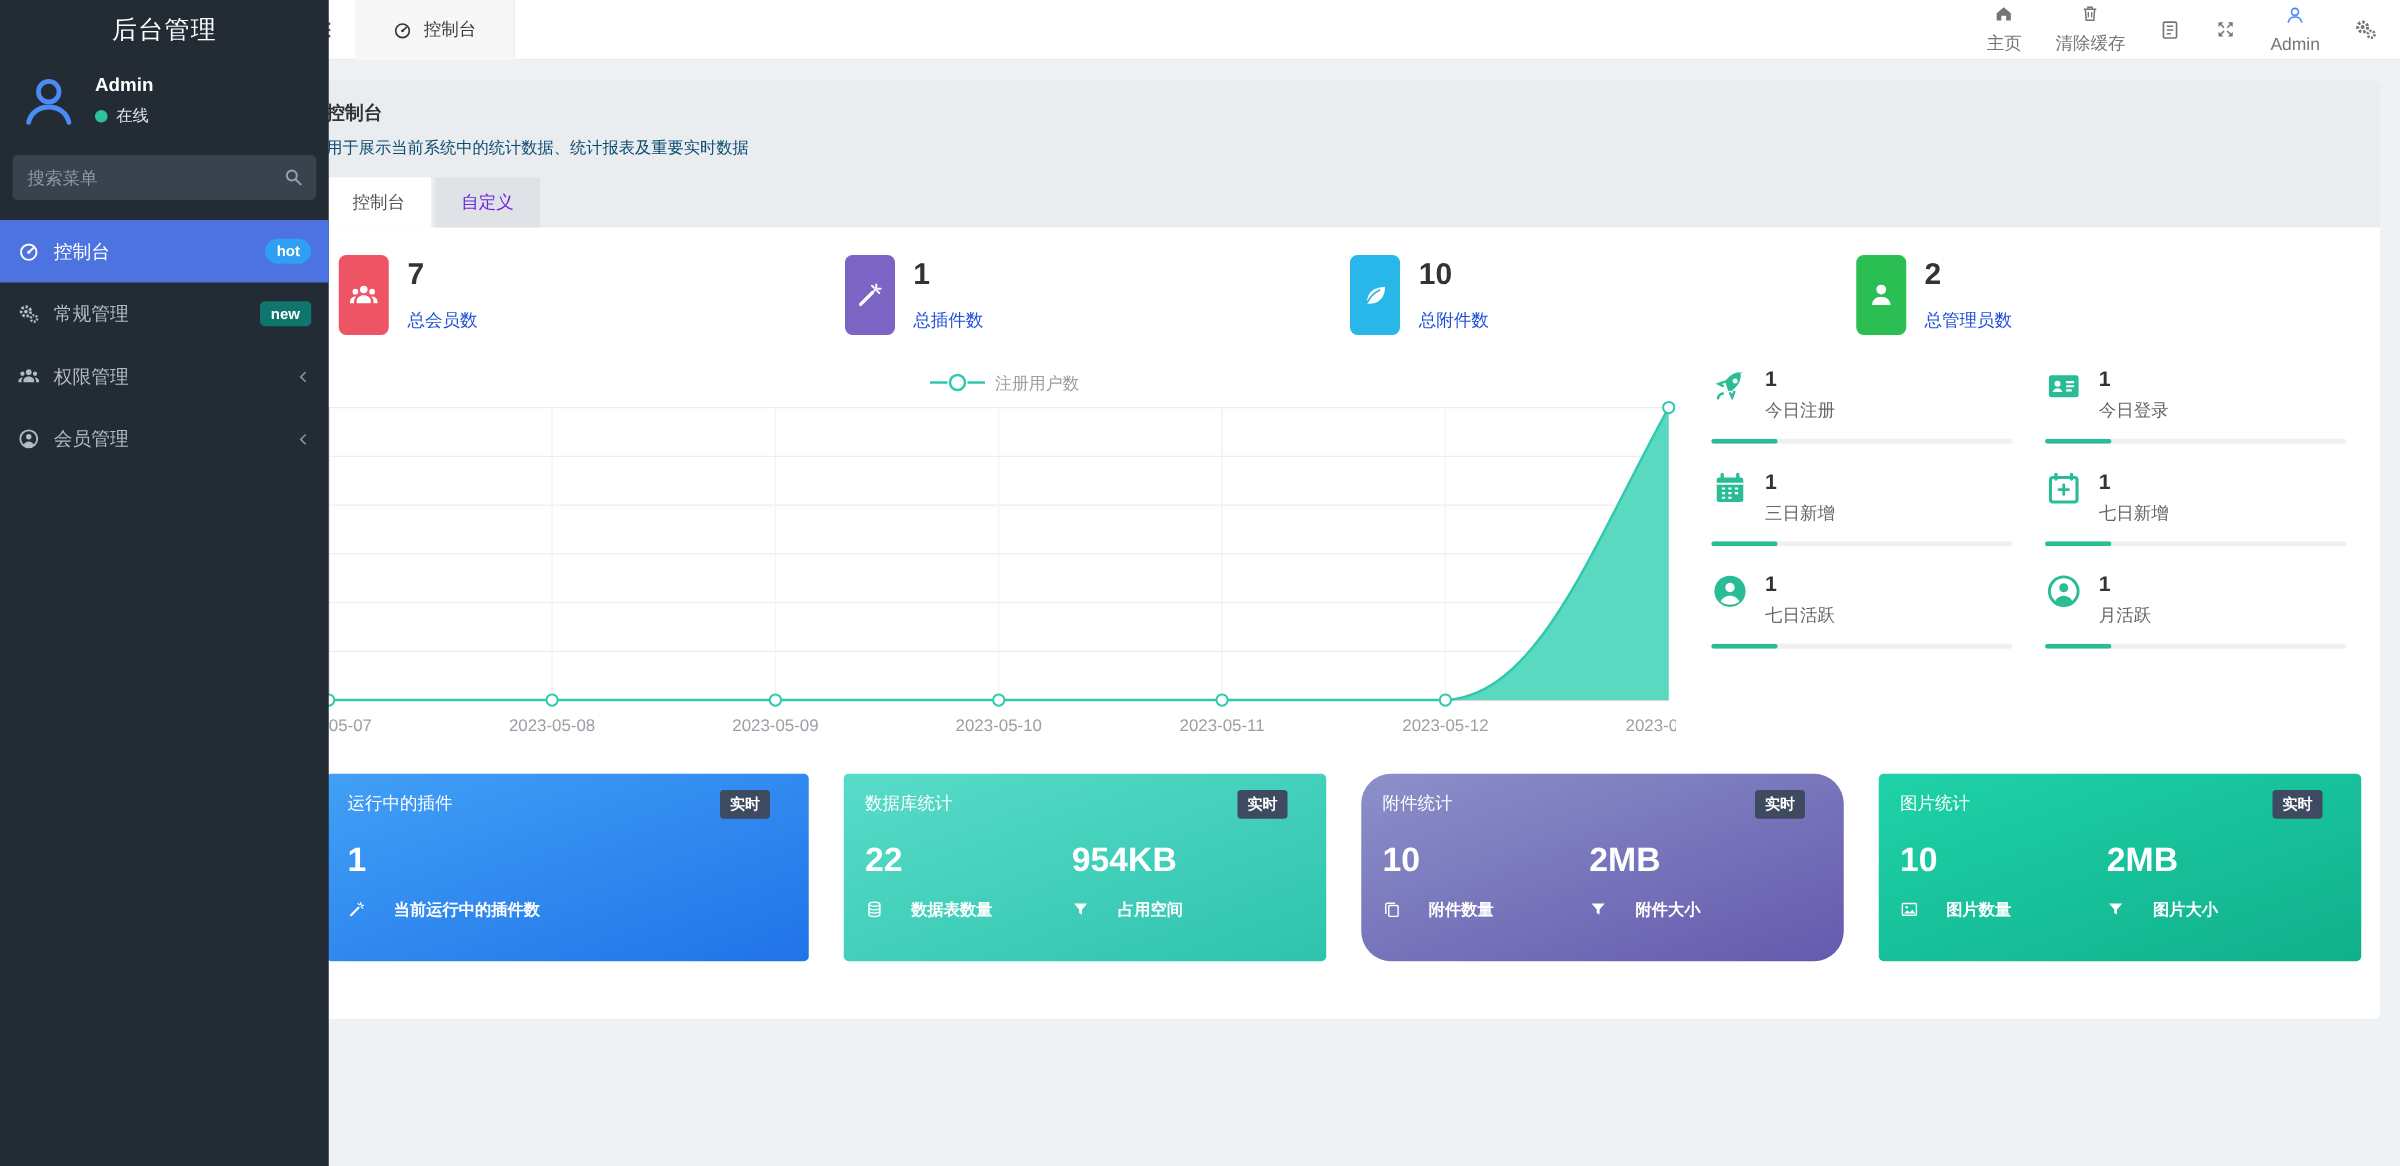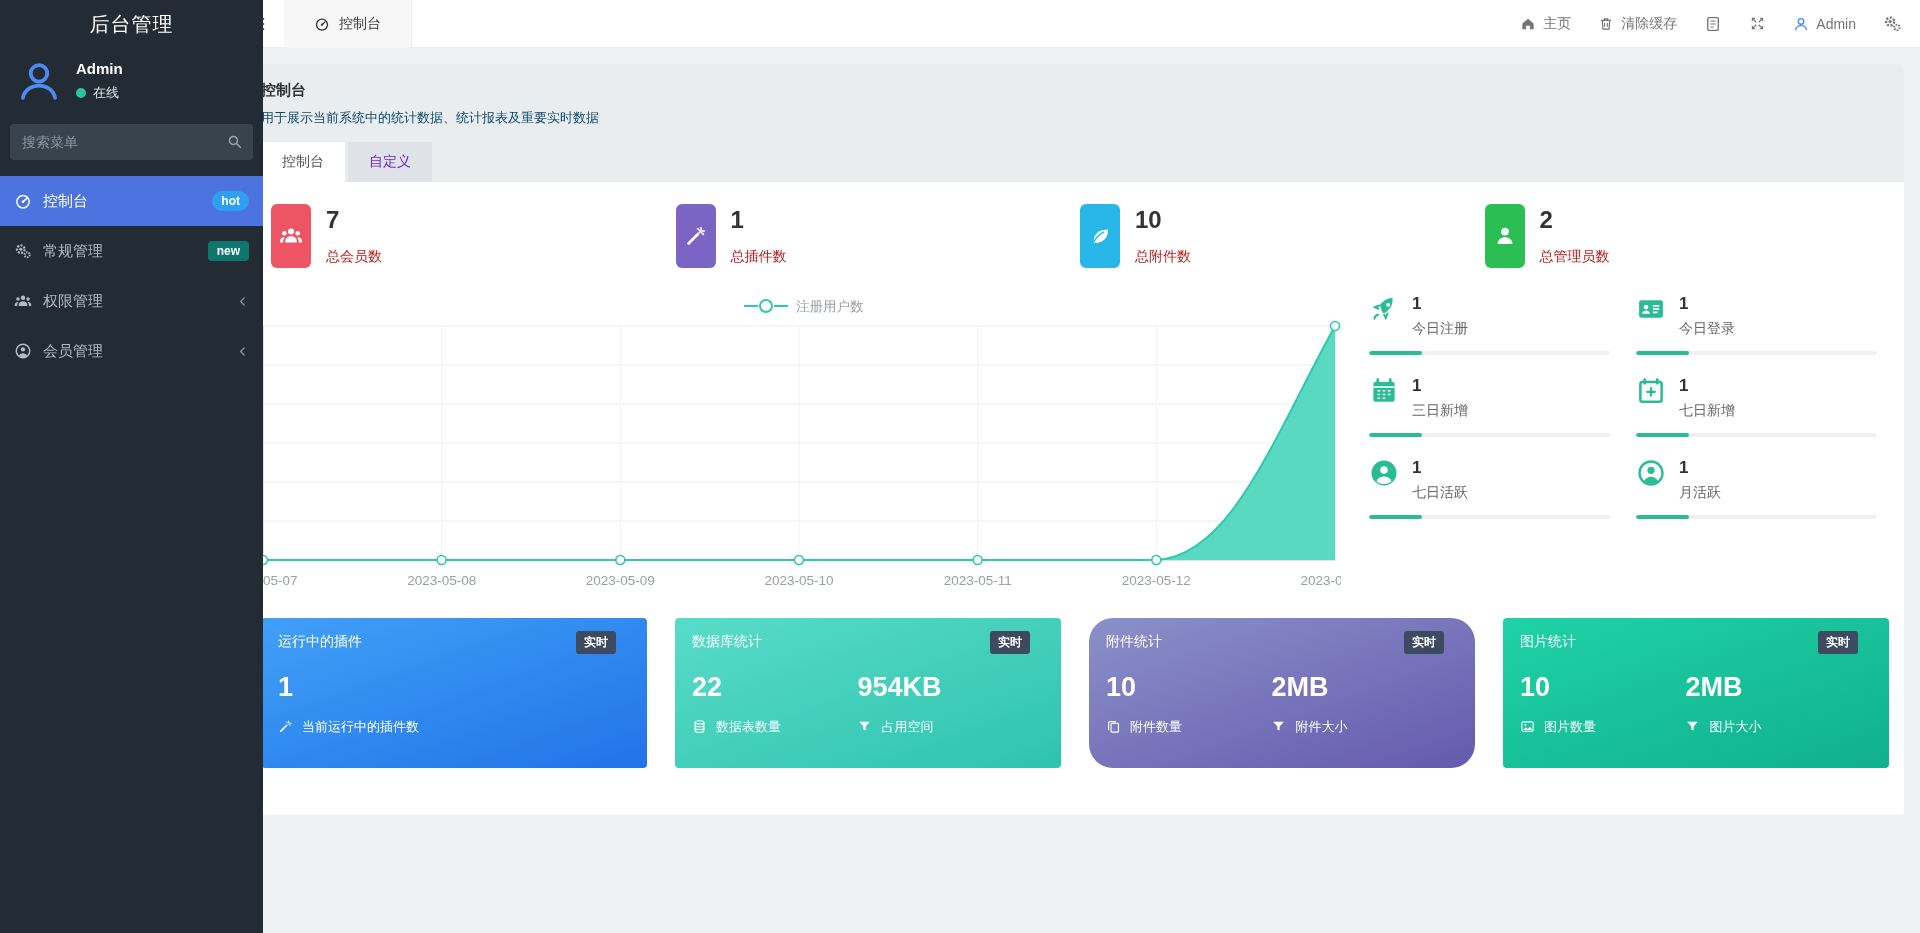--- a/index.html
+++ b/index.html
@@ -31,21 +31,21 @@
   .chev { margin-left:auto; width:13px; height:13px; color:#8a93a0; }
 
   
   .main { position:absolute; left:230px; top:0; width:1690px; height:933px; }
   .navbar { height:48px; background:#fff; display:flex; align-items:center; border-bottom:1px solid #ececec; }
   .hamburger { width:22px; height:22px; color:#555; margin:0 17px 0 15px; cursor:pointer; }
   .nav-tab { height:48px; display:flex; align-items:center; gap:9px; padding:0 30px; background:#f7f7f7;
      border-right:1px solid #eee; color:#3c3c3c; font-size:14px; cursor:pointer; }
   .nav-tab .ic { width:16px; height:16px; color:#333; }
   .nav-right { margin-left:auto; display:flex; align-items:center; gap:27px; padding-right:18px; color:#757575; font-size:14px; }
-  .nav-link { display:flex; align-items:center; gap:7px; cursor:pointer; }
+  .nav-link { display:flex; align-items:center; gap:7px; cursor:pointer;flex-direction:column; }
   .nav-link .ic { width:16px; height:16px; }
   .avatar-sm { width:26px; height:26px; color:#4a8bf5; }
 
   
   .content { padding:16px; }
   .panel { background:#fff; border-radius:4px; height:751px; overflow:hidden; }
   .panel-heading { background:#e9edf0; padding:17px 15px 0 15px; }
   .p-title { font-size:15px; font-weight:bold; color:#333; }
   .p-sub { font-size:13px; color:#0c4a6e; margin-top:9px; }
   .tabs { display:flex; gap:3px; margin-top:15px; }
@@ -53,21 +53,21 @@
   .tab.active { background:#fff; color:#555; }
   .tab.inactive { background:#dfe3e7; color:#6d28d9; }
   .panel-body { padding:20px 15px 0 15px; }
 
   
   .stat-row { display:grid; grid-template-columns:repeat(4,1fr); margin:2px 0 24px 10px; }
   .stat { display:flex; gap:15px; }
   .stat-tile { width:40px; height:64px; border-radius:6px; color:#fff; display:flex; align-items:center; justify-content:center; flex:0 0 40px; }
   .stat-tile .ic { width:24px; height:24px; }
   .stat-val { font-size:24px; font-weight:bold; color:#333; line-height:1; margin-top:4px; }
-  .stat-lab { font-size:14px; color:#b91c1c; margin-top:16px; }
+  .stat-lab { font-size:14px; color:#1d4ed8; margin-top:16px; }
 
   
   .mid-flex { display:flex; }
   .chart-wrap { width:1080px; flex:0 0 1080px; overflow:hidden; position:relative; }
   .quick-grid { flex:1; margin:2px 12px 0 28px; display:grid; grid-template-columns:1fr 1fr;
      column-gap:26px; row-gap:21px; align-content:start; }
   .q-top { display:flex; gap:13px; }
   .q-ic { width:30px; height:30px; color:#2abd95; flex:0 0 30px; }
   .q-val { font-size:17px; font-weight:bold; color:#333; line-height:1; margin-top:1px; }
   .q-lab { font-size:14px; color:#666; margin-top:8px; }
@@ -77,21 +77,21 @@
   
   .cards-row { display:grid; grid-template-columns:repeat(4,1fr); gap:28px; margin-top:20px; }
   .card { height:150px; border-radius:4px; color:#fff; padding:15px 17px; position:relative; }
   .card-title { font-size:14px; }
   .card-badge { position:absolute; right:31px; top:13px; background:#3d4a5f; font-size:12px; font-weight:bold;
      padding:3px 8px; border-radius:3px; }
   .card-vals { display:flex; margin-top:22px; }
   .metric { width:47%; }
   .metric.wide { width:100%; }
   .metric-val { font-size:27px; font-weight:bold; line-height:1.1; }
-  .metric-lab { margin-top:15px; font-size:13px; display:flex; align-items:center; gap:9px; }
+  .metric-lab { margin-top:15px; font-size:13px; display:flex; align-items:center; gap:22px;font-weight:bold; }
   .metric-lab .ic { width:15px; height:15px; }
 </style>
 </head>
 <body>
 
 <div class="sidebar">
   <div class="sb-title">后台管理</div>
 
   <div class="user-panel">
     <span class="ic avatar-lg">

